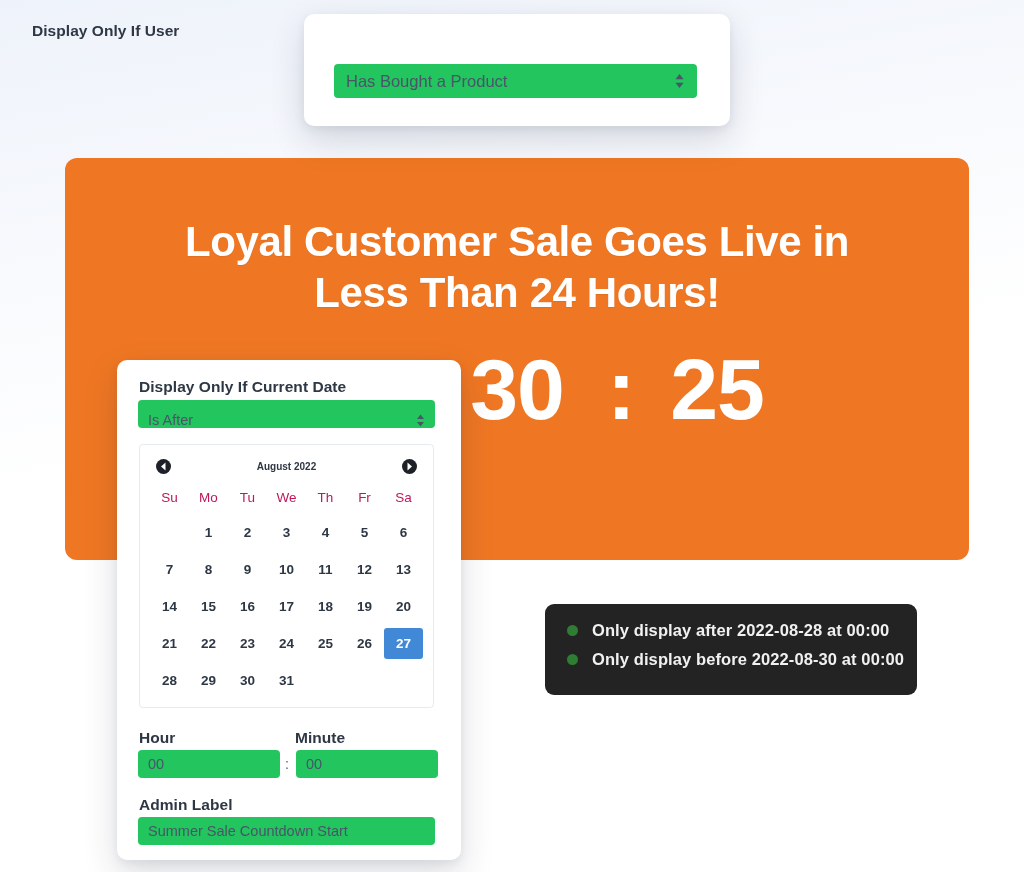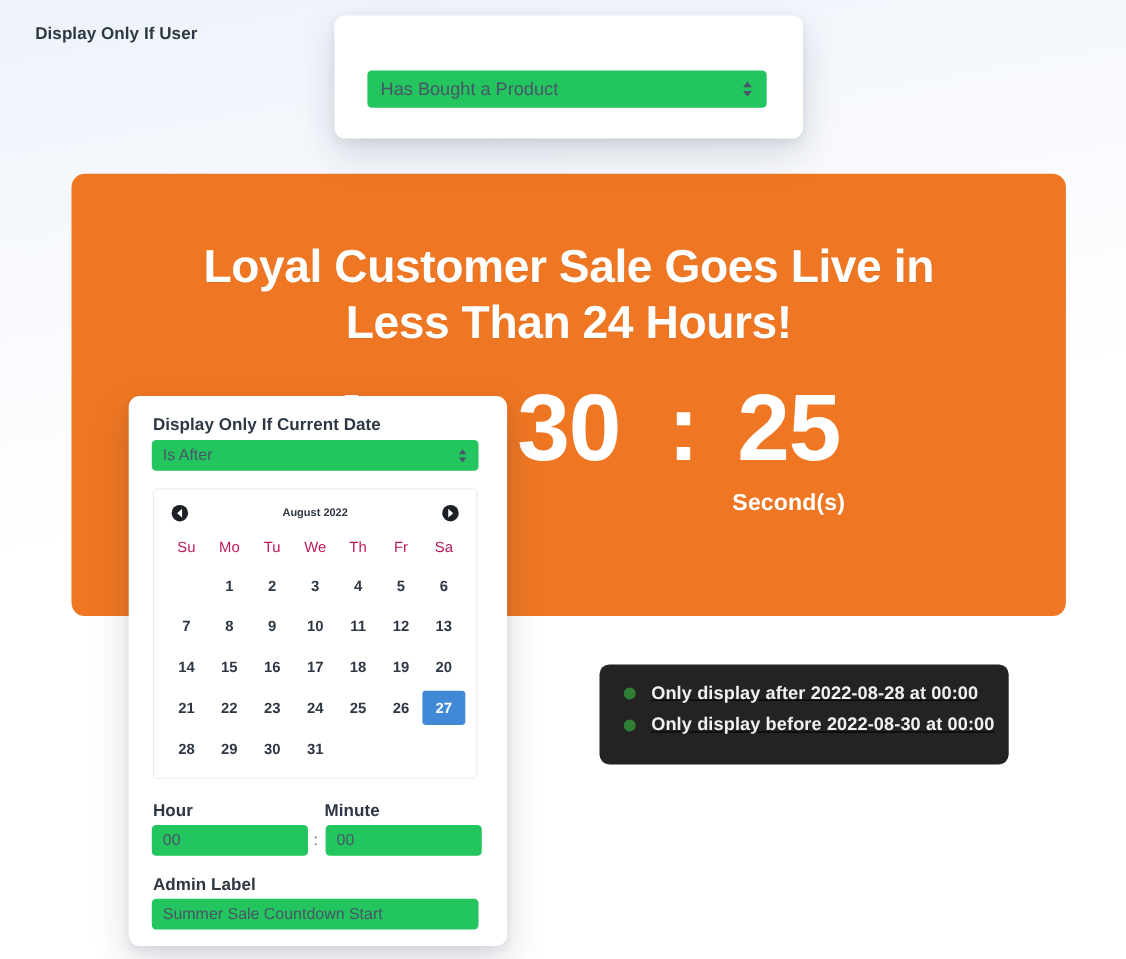--- a/index.html
+++ b/index.html
@@ -147,20 +147,21 @@
   }
   #date-condition-label { position: absolute; left: 22px; top: 18px; }
   #date-condition-select {
     position: absolute;
     left: 138px;
     top: 400px;
     width: 297px;
     height: 28px;
     padding: 0 10px;
     font-size: 14.5px;
+    align-items: flex-end;
   }
 
   #calendar-panel {
     position: absolute;
     left: 139px;
     top: 444px;
     width: 295px;
     height: 264px;
     background: #ffffff;
     border: 1px solid #e7eaf0;
@@ -243,21 +244,20 @@
   #conditions-tooltip {
     position: absolute;
     left: 545px;
     top: 604px;
     width: 372px;
     height: 91px;
     background: #232323;
     border-radius: 9px;
     box-sizing: border-box;
     padding: 17px 0 0 22px;
-    text-decoration: underline;
   }
   .tooltip-row {
     display: flex;
     align-items: center;
     margin-bottom: 10px;
   }
   .tooltip-dot {
     width: 11px;
     height: 11px;
     border-radius: 50%;
@@ -283,21 +283,20 @@
       <div class="countdown-value">1</div>
       <div class="countdown-label">Hour(s)</div>
     </div>
     <div class="countdown-sep">:</div>
     <div class="countdown-unit">
       <div class="countdown-value">30</div>
     </div>
     <div class="countdown-sep">:</div>
     <div class="countdown-unit">
       <div class="countdown-value">25</div>
-      <div class="countdown-label">Second(s)</div>
     </div>
   </div>
 </div>
 
 <div id="user-condition-card" class="settings-card"></div>
 <div id="user-condition-label" class="field-label">Display Only If User</div>
 <div id="user-condition-select" class="field-control">
   <span>Has Bought a Product</span>
   <span class="stepper-icon">
     <svg width="11" height="18" viewBox="0 0 11 18">

